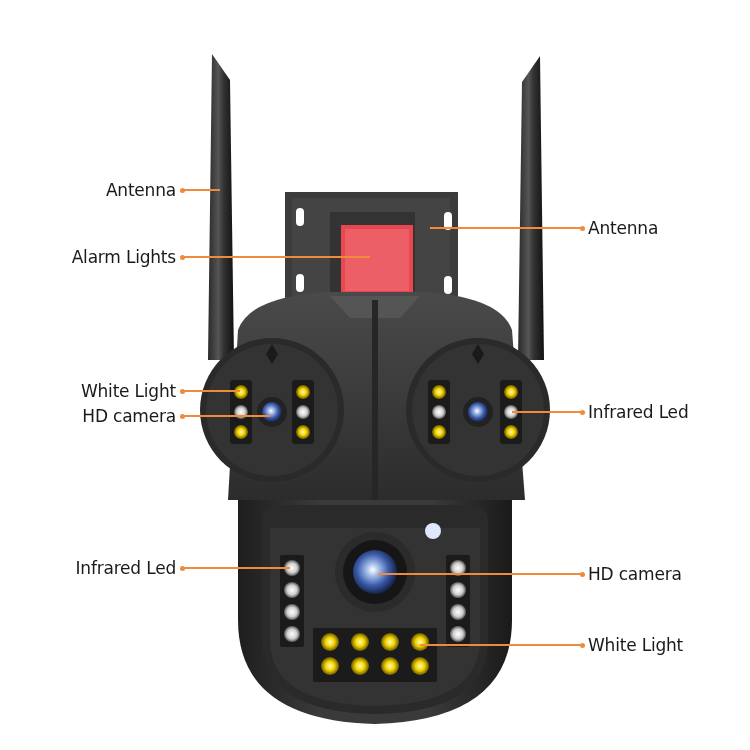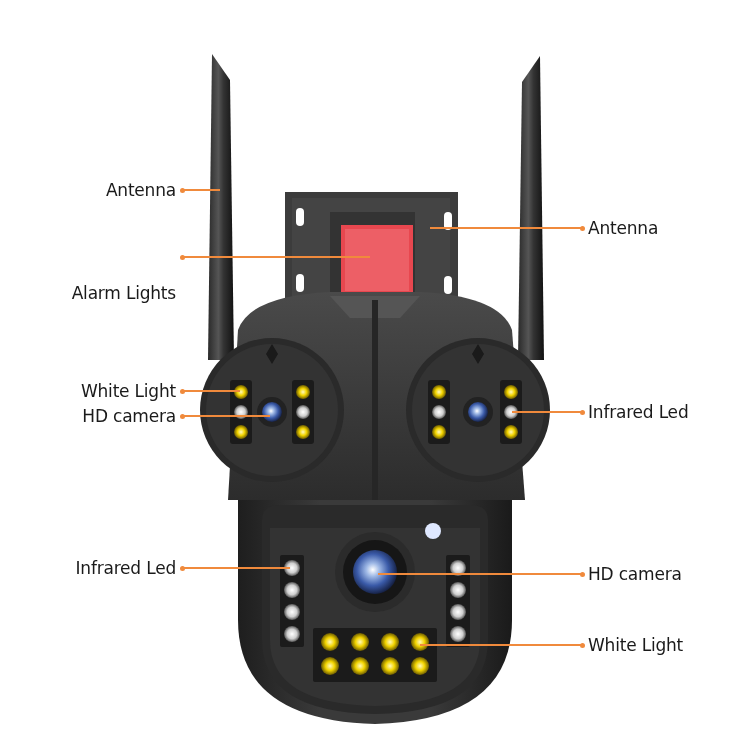--- a/index.html
+++ b/index.html
@@ -142,21 +142,21 @@
       <circle cx="360" cy="666" r="9" fill="url(#wled)"></circle>
       <circle cx="390" cy="666" r="9" fill="url(#wled)"></circle>
       <circle cx="420" cy="666" r="9" fill="url(#wled)"></circle>
     </g>
   </svg>
 
   <div class="label left" style="right:574px; top:180px;">Antenna</div>
   <div class="dot" style="left:180px; top:190px;"></div>
   <div class="line" style="left:182px; top:189px; width:38px;"></div>
 
-  <div class="label left" style="right:574px; top:247px;margin-top:36px;">Alarm Lights</div>
+  <div class="label left" style="right:574px; top:247px;">Alarm Lights</div>
   <div class="dot" style="left:180px; top:257px;"></div>
   <div class="line" style="left:182px; top:256px; width:188px;"></div>
 
   <div class="dot" style="left:580px; top:228px;"></div>
   <div class="line" style="left:430px; top:227px; width:152px;"></div>
   <div class="label" style="left:588px; top:218px;">Antenna</div>
 
   <div class="label left" style="right:574px; top:381px;">White Light</div>
   <div class="dot" style="left:180px; top:391px;"></div>
   <div class="line" style="left:182px; top:390px; width:58px;"></div>

